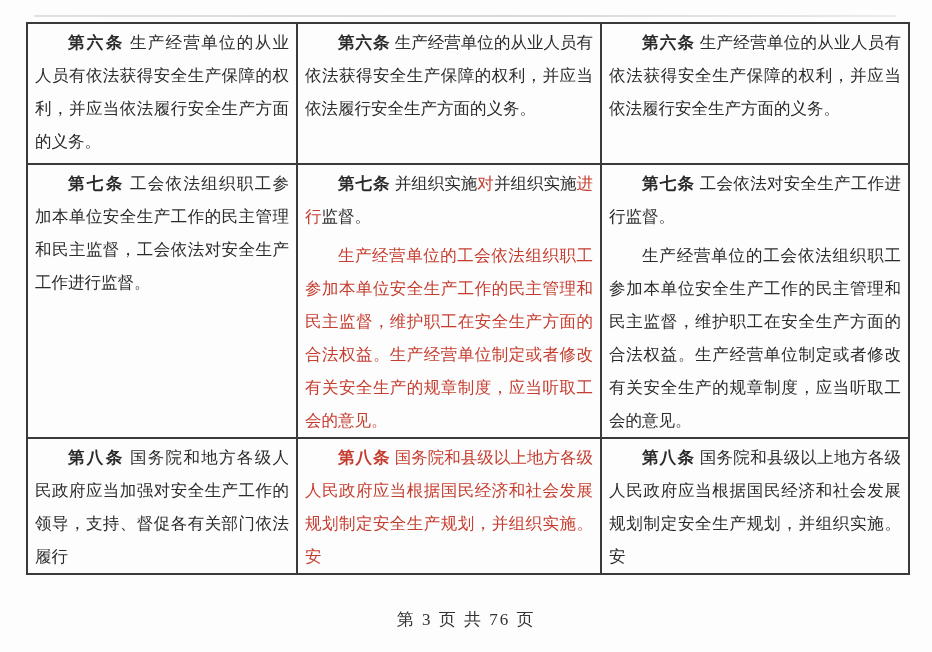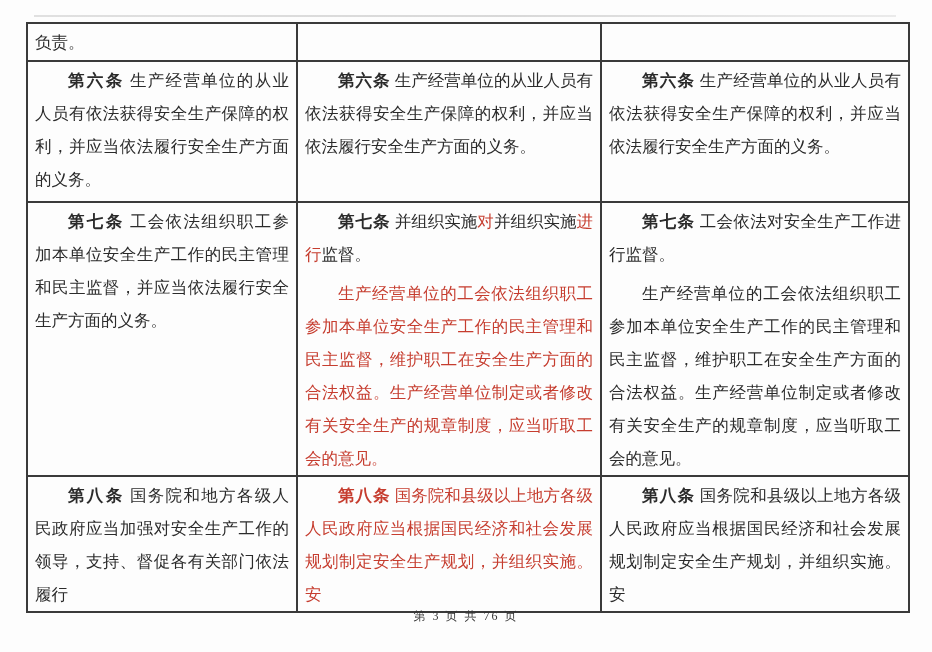--- a/index.html
+++ b/index.html
@@ -38,58 +38,51 @@
   }
   col.c1{width:270px;} col.c2{width:304px;} col.c3{width:308px;}
   .para{text-align:justify;}
   .para.indent{text-indent:2em;}
   .para.gap{margin-top:6px;}
   .b{font-weight:bold;letter-spacing:1px;}
   .r{color:var(--red);}
   .footer{
     position:absolute;left:0;top:608px;width:932px;
     text-align:center;
-    font-size:12px;
+    font-size:17px;
     color:#333;
     letter-spacing:2px;
   }
 </style>
 </head>
 <body>
 
 <div class="top-artifact"></div>
 
 <table class="cmp">
   <colgroup>
     <col class="c1">
       <col class="c2">
       <col class="c3">
   </colgroup>
   <tbody id="table-body">
-      <tr style="height: 38px;">
-        <td>
-          <div class="para"><span>负责。</span></div>
-        </td>
-        <td></td>
-        <td></td>
-      </tr>
       <tr style="height: 141px;">
         <td>
           <div class="para indent"><span class="b">第六条</span><span> 生产经营单位的从业人员有依法获得安全生产保障的权利，并应当依法履行安全生产方面的义务。</span></div>
         </td>
         <td>
           <div class="para indent"><span class="b">第六条</span><span> 生产经营单位的从业人员有依法获得安全生产保障的权利，并应当依法履行安全生产方面的义务。</span></div>
         </td>
         <td>
           <div class="para indent"><span class="b">第六条</span><span> 生产经营单位的从业人员有依法获得安全生产保障的权利，并应当依法履行安全生产方面的义务。</span></div>
         </td>
       </tr>
       <tr style="height: 273px;">
         <td>
-          <div class="para indent"><span class="b">第七条</span><span> 工会依法组织职工参加本单位安全生产工作的民主管理和民主监督，并应当依法履行安全生产方面的义务。</span></div>
+          <div class="para indent"><span class="b">第七条</span><span> 工会依法组织职工参加本单位安全生产工作的民主管理和民主监督，工会依法对安全生产工作进行监督。</span></div>
         </td>
         <td>
           <div class="para indent"><span class="b">第七条</span><span> 并组织实施</span><span class="r">对</span><span>并组织实施</span><span class="r">进行</span><span>监督。</span></div>
           <div class="para indent gap"><span class="r">生产经营单位的工会依法组织职工参加本单位安全生产工作的民主管理和民主监督，维护职工在安全生产方面的合法权益。生产经营单位制定或者修改有关安全生产的规章制度，应当听取工会的意见。</span></div>
         </td>
         <td>
           <div class="para indent"><span class="b">第七条</span><span> 工会依法对安全生产工作进行监督。</span></div>
           <div class="para indent gap"><span>生产经营单位的工会依法组织职工参加本单位安全生产工作的民主管理和民主监督，维护职工在安全生产方面的合法权益。生产经营单位制定或者修改有关安全生产的规章制度，应当听取工会的意见。</span></div>
         </td>
       </tr>

